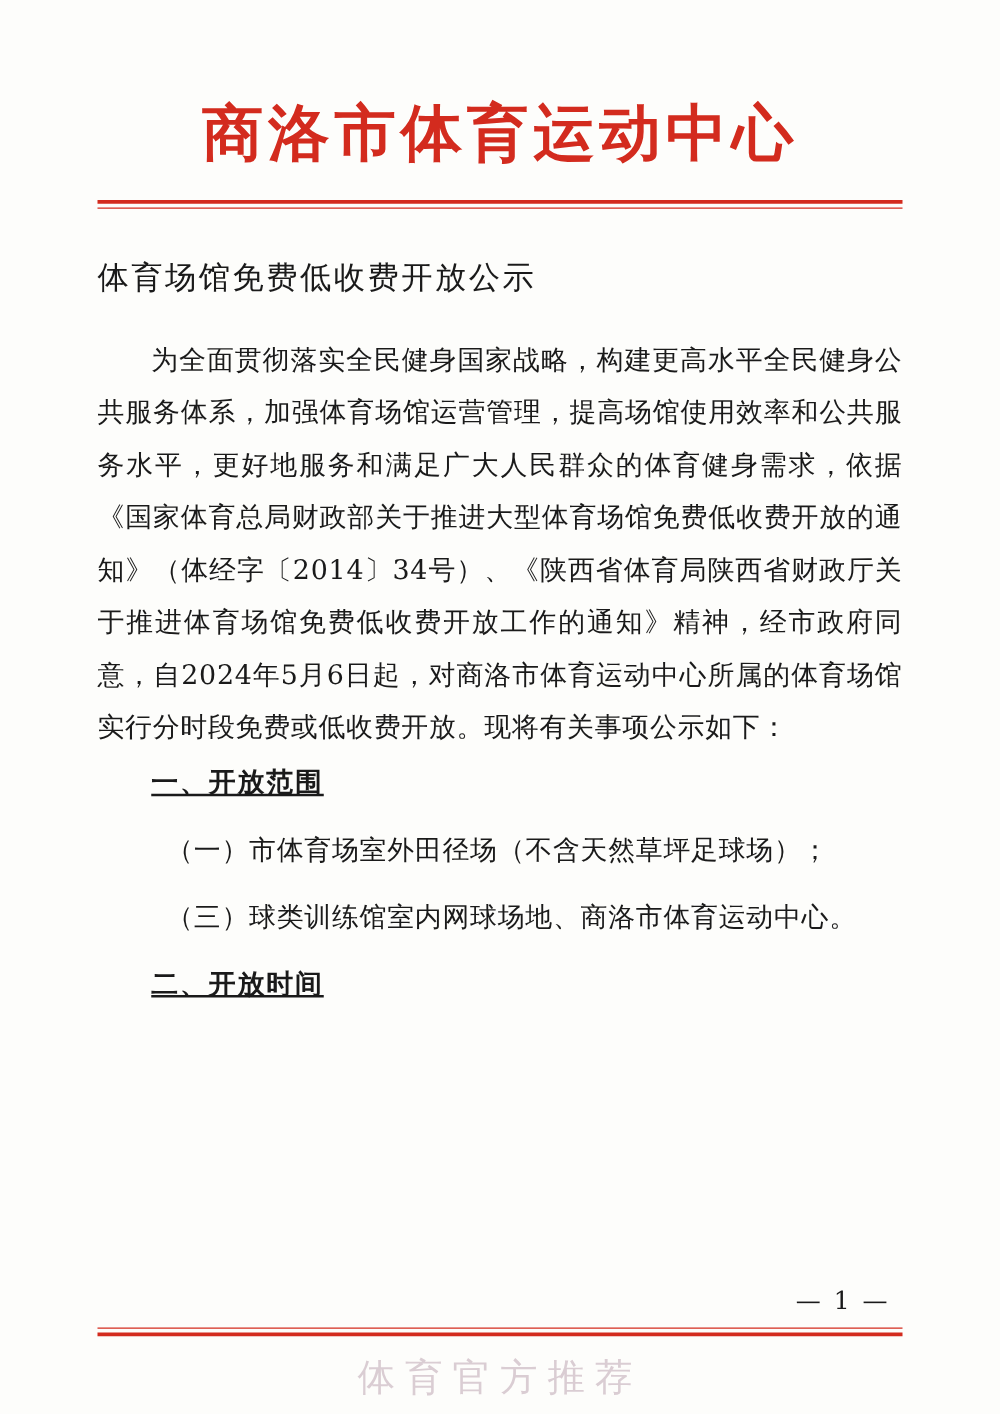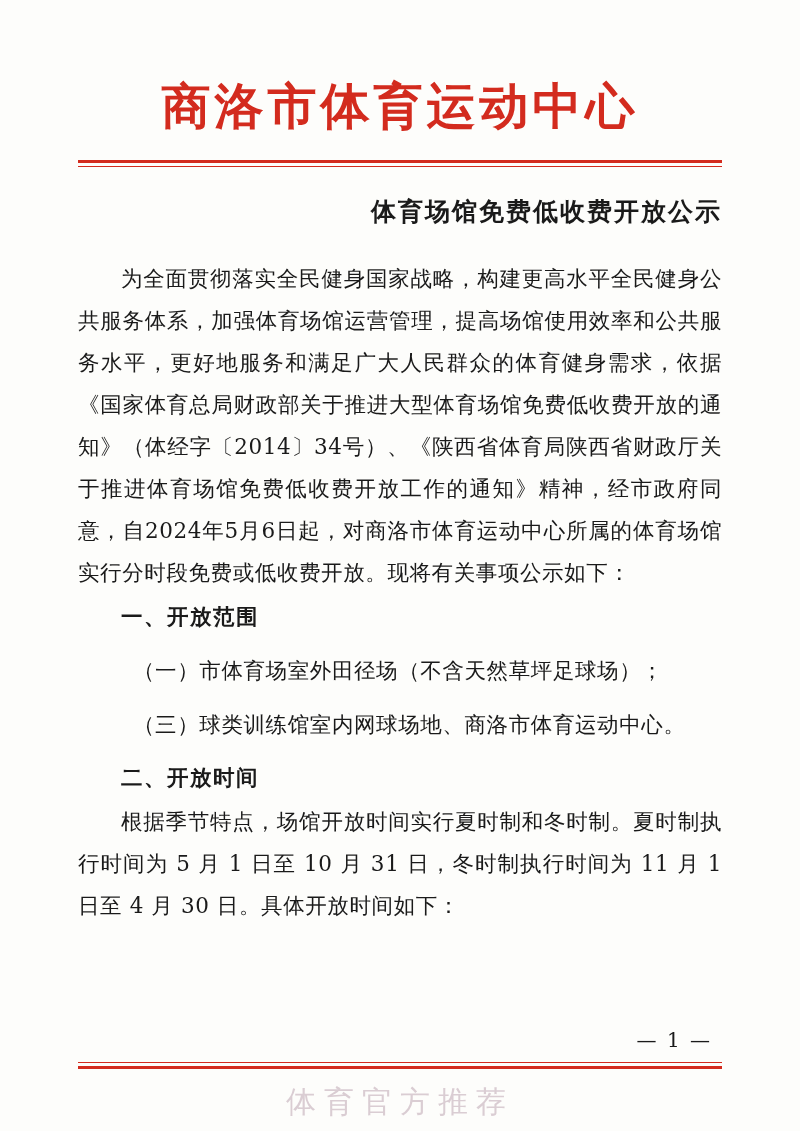--- a/index.html
+++ b/index.html
@@ -43,44 +43,45 @@
     background: #d32b1e;
     width: 100%;
   }
   .rule-thin {
     height: 1px;
     background: #d32b1e;
     width: 100%;
     margin-top: 3px;
   }
   .doc-title {
-    text-align: right;
-    font-weight: bold;
+    text-align: left;
+    font-weight: normal;
     font-size: 25px;
     letter-spacing: 2px;
-    margin-top: 28px;
+    margin-top: 38px;
     margin-bottom: 6px;
   }
   .body-text {
     margin-top: 30px;
     font-size: 21.5px;
     line-height: 1.95;
     text-align: justify;
     text-justify: inter-ideograph;
     letter-spacing: 0.6px;
   }
   .para {
     text-indent: 2em;
     margin: 0 0 2px 0;
   }
   .heading {
     text-indent: 2em;
     font-weight: bold;
     margin: 0 0 2px 0;
     letter-spacing: 1.5px;
+    text-decoration: underline;
   }
   .item {
     text-indent: 2em;
     margin: 12px;
   }
   .footer {
     position: absolute;
     left: 78px;
     right: 78px;
     bottom: 62px;
@@ -135,21 +136,20 @@
 
     <p class="para">为全面贯彻落实全民健身国家战略，构建更高水平全民健身公共服务体系，加强体育场馆运营管理，提高场馆使用效率和公共服务水平，更好地服务和满足广大人民群众的体育健身需求，依据《国家体育总局财政部关于推进大型体育场馆免费低收费开放的通知》（体经字〔2014〕34号）、《陕西省体育局陕西省财政厅关于推进体育场馆免费低收费开放工作的通知》精神，经市政府同意，自2024年5月6日起，对商洛市体育运动中心所属的体育场馆实行分时段免费或低收费开放。现将有关事项公示如下：</p>
 
     <p class="heading">一、开放范围</p>
 
     <p class="item">（一）市体育场室外田径场（不含天然草坪足球场）；</p>
     <p class="item">（三）球类训练馆室内网球场地、商洛市体育运动中心。</p>
 
     <p class="heading">二、开放时间</p>
 
-    <p class="para">根据季节特点，场馆开放时间实行夏时制和冬时制。夏时制执行时间为 5 月 1 日至 10 月 31 日，冬时制执行时间为 11 月 1 日至 4 月 30 日。具体开放时间如下：</p>
 
   </div>
 
   <div class="footer">
     <div class="page-number">— 1 —</div>
     <div class="footer-rule-thin"></div>
     <div class="footer-rule-thick"></div>
   </div>
 
   <div class="watermark">体育官方推荐</div>

